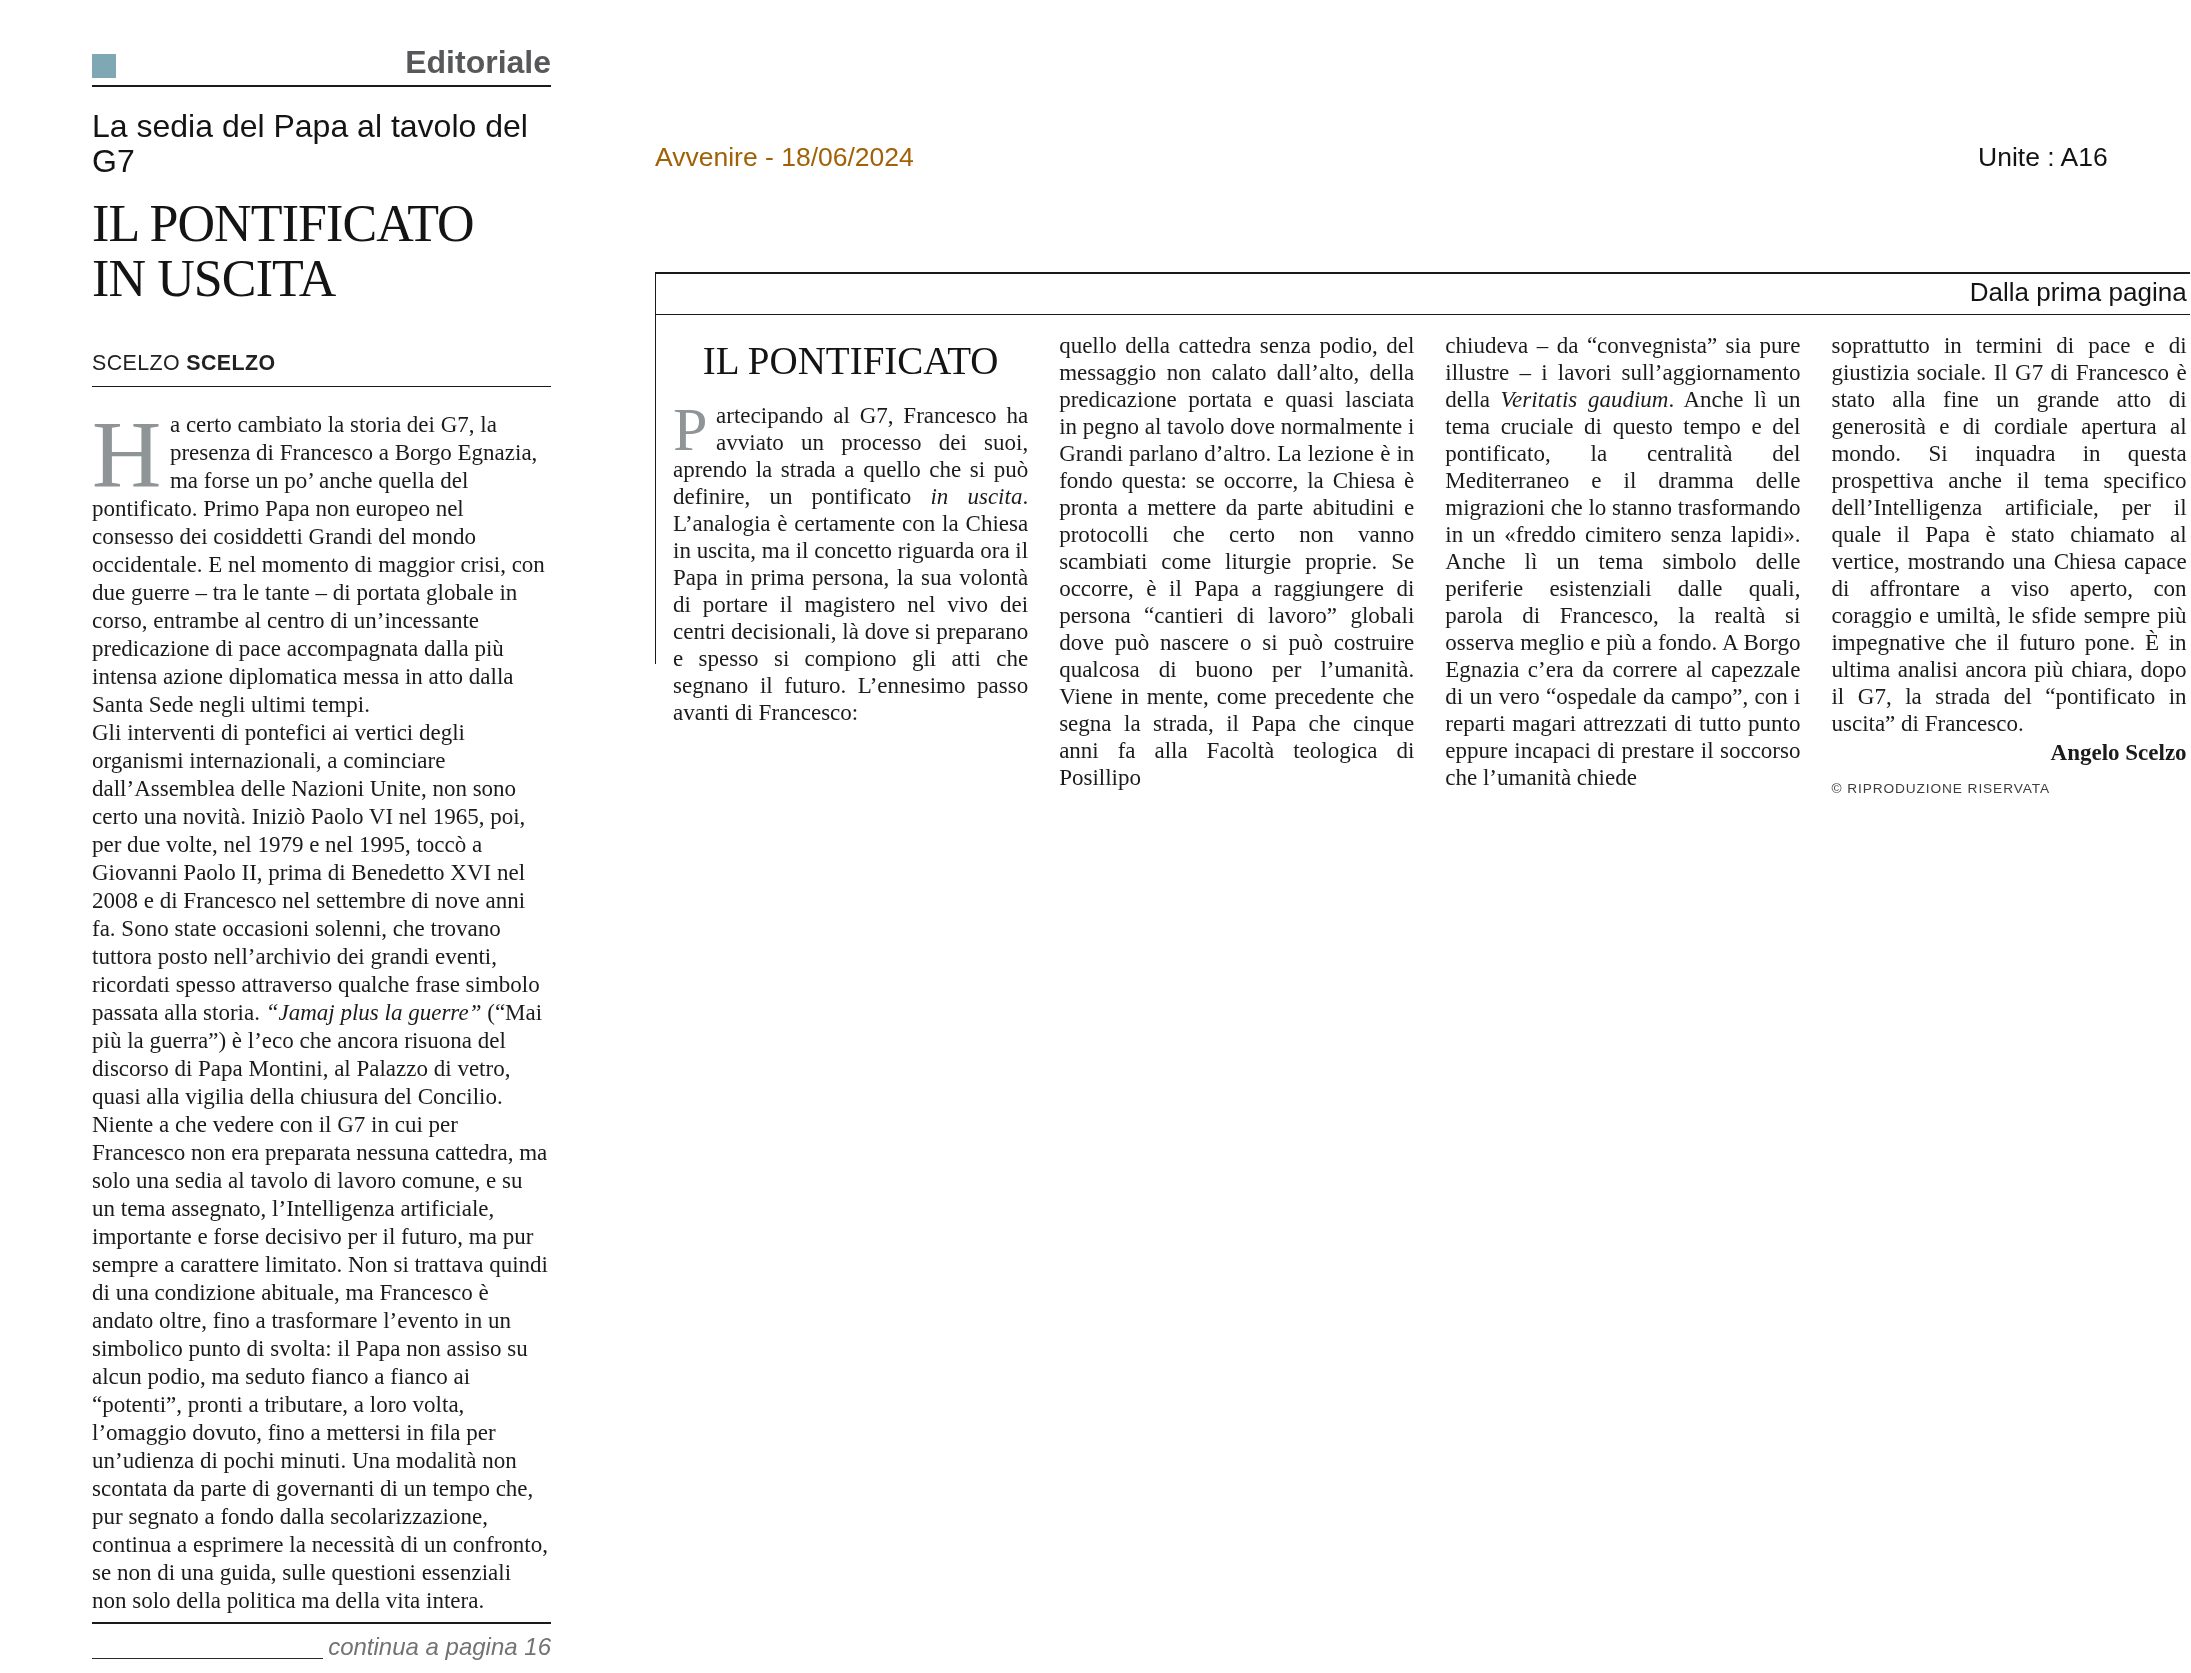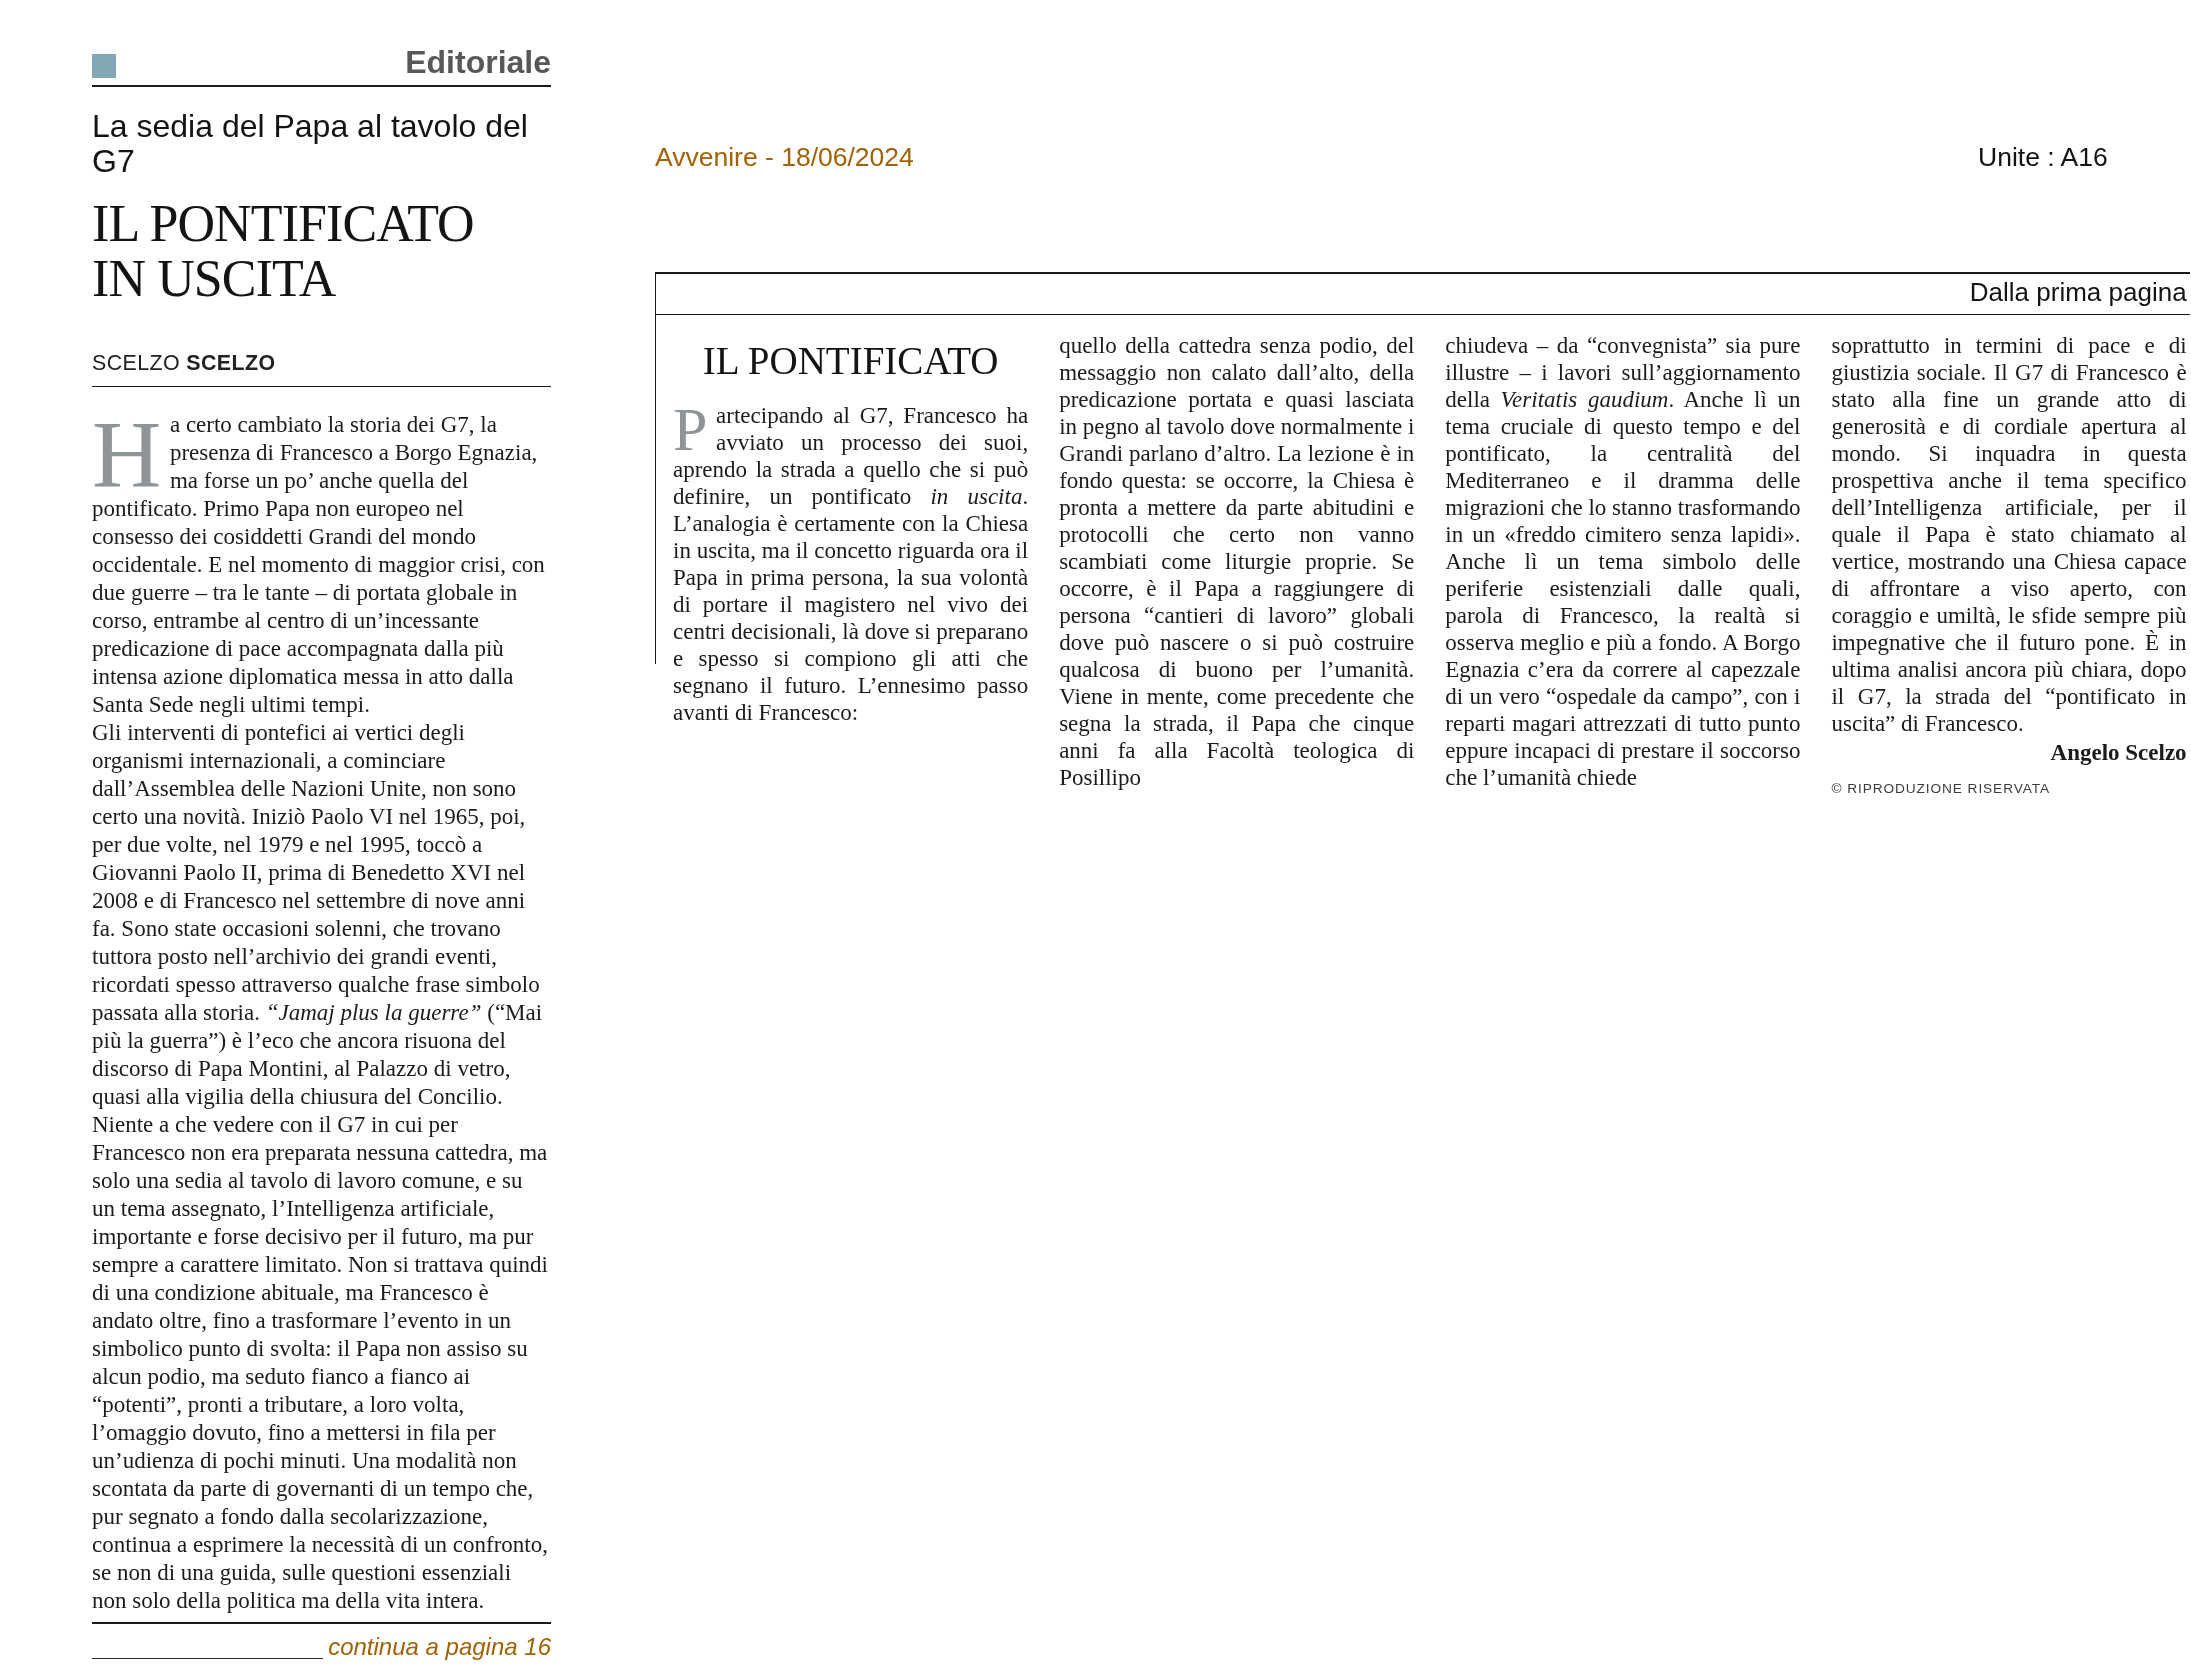--- a/index.html
+++ b/index.html
@@ -31,21 +31,21 @@
   .ed-body{margin-top:24px;font-size:23px;line-height:28px;text-align:left;}
   .ed-body p{margin:0;}
   .dropcap{float:left;color:#8f9496;font-family:"Liberation Serif",serif;
     font-weight:400;padding-right:8.6px;}
   .dropcap-h{font-size:96px;line-height:75px;padding-top:5.1px;}
   .dropcap-p{font-size:62px;line-height:48px;padding-top:3.4px;}
   .ed-foot{margin-top:6.8px;border-top:2.6px solid #1a1a1a;padding-top:10.3px;}
   .ed-foot-row{display:flex;align-items:flex-end;}
   .ed-foot-line{flex:1;border-bottom:1.7px solid #2a2a2a;height:20.5px;}
   .ed-continua{font-family:"Liberation Sans",sans-serif;font-style:italic;
-    font-size:24px;color:#a16207;padding-left:5.1px;line-height:1;}
+    font-size:24px;color:#737373;padding-left:5.1px;line-height:1;}
 
   
   #src-label{position:absolute;left:655px;top:142px;
     font-family:"Liberation Sans",sans-serif;font-size:26.5px;color:#a16207;}
   #page-label{position:absolute;left:1978px;top:142px;
     font-family:"Liberation Sans",sans-serif;font-size:26.5px;color:#141414;}
 
   
   #article{position:absolute;left:655px;top:272px;width:1535px;height:392px;
     border-top:2.6px solid #1a1a1a;border-left:1.7px solid #1a1a1a;

